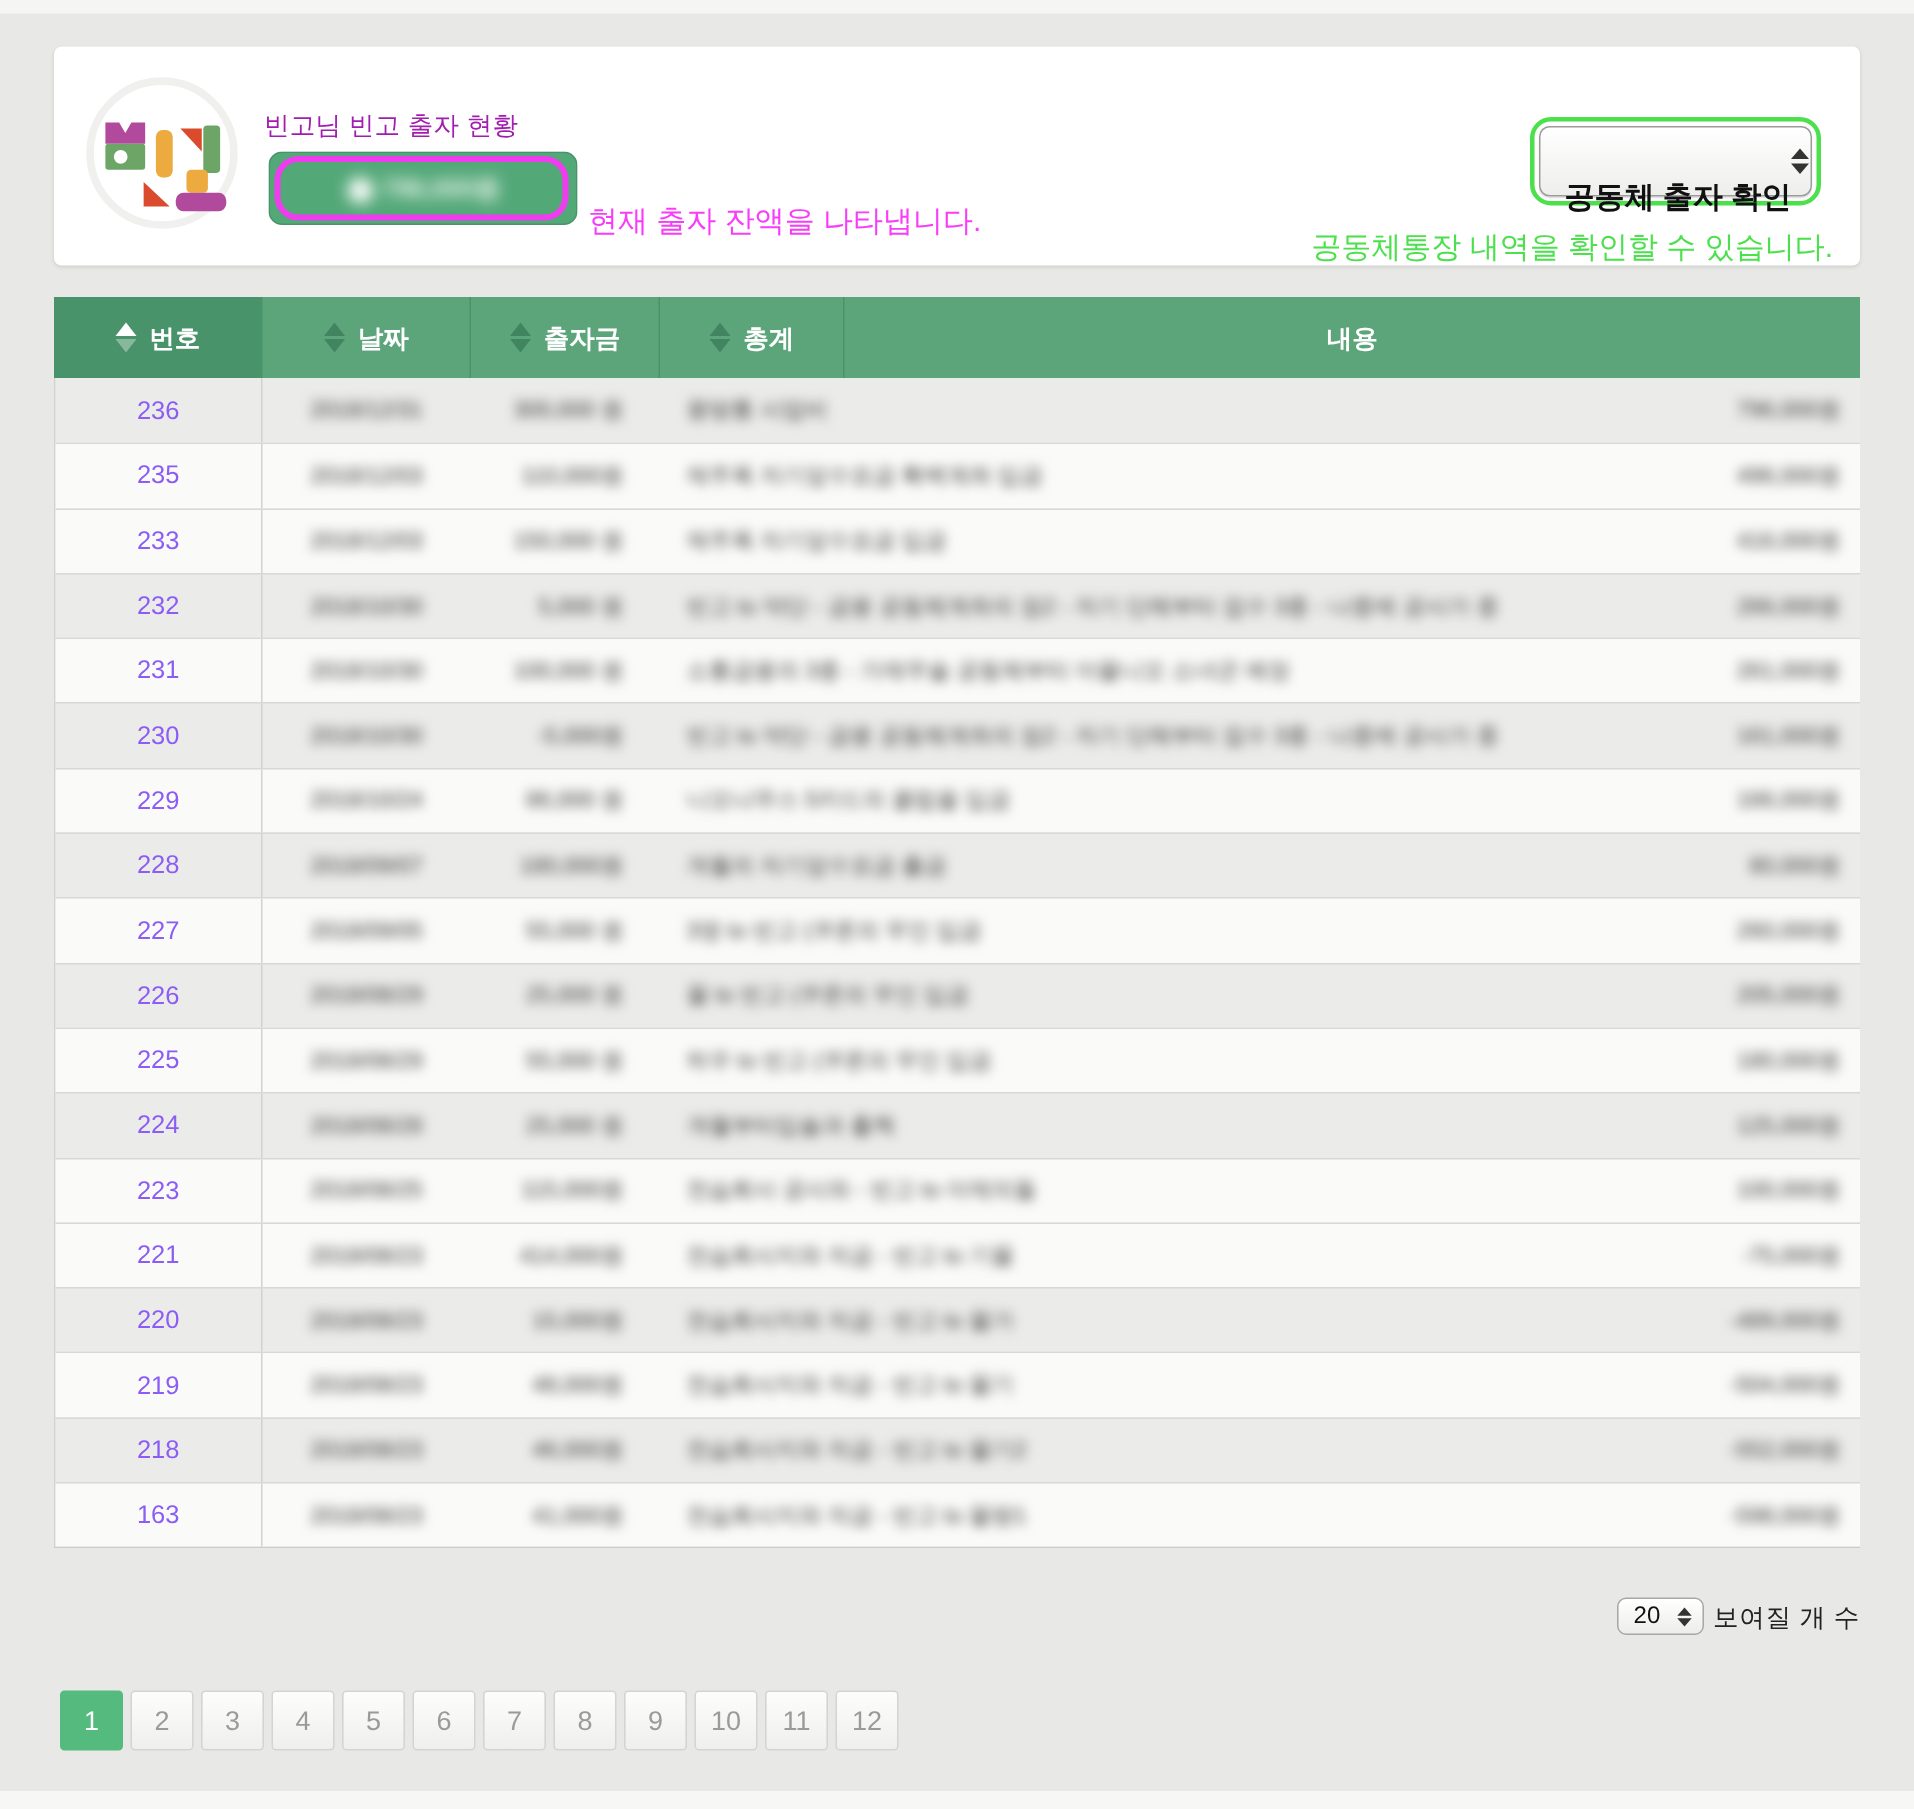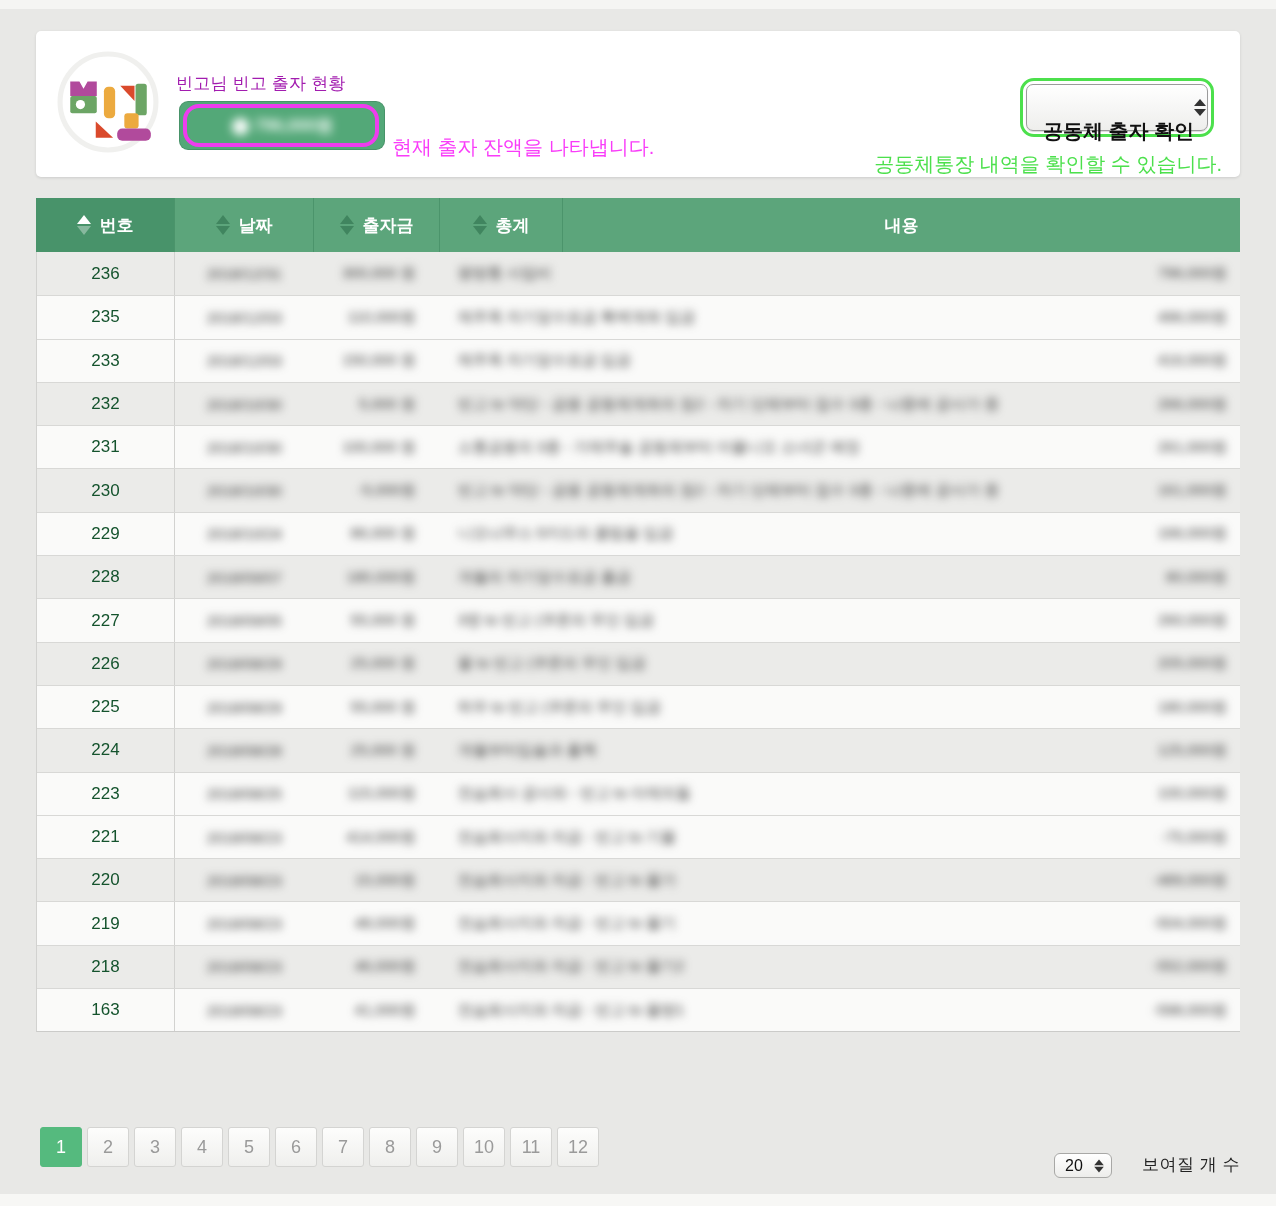--- a/index.html
+++ b/index.html
@@ -80,42 +80,42 @@
   .sort-ic .d { width:0;height:0;border-left:7px solid transparent;border-right:7px solid transparent;border-top:9px solid rgba(0,60,30,.30); }
   .th.sorted .sort-ic .u { border-bottom-color:#ffffff; }
   .th.sorted .sort-ic .d { border-top-color:rgba(255,255,255,.35); }
 
   .tbody { border-left:1px solid #d2d2d0; border-bottom:1px solid #cbcbc9; }
   .tr { display:flex; height:43.3px; border-top:1px solid #d8d8d6; }
   .tr:first-child { border-top:none; }
   .tr.even { background:#ebebe9; }
   .tr.odd  { background:#fafaf9; }
   .td { display:flex; align-items:center; overflow:hidden; }
-  .td-no { justify-content:center; font-size:17px; color:#14532d; border-right:1px solid #d2d2d0; }
+  .td-no { justify-content:center; font-size:17px; color:#8b5cf6; border-right:1px solid #d2d2d0; }
   .td-date { justify-content:center; }
   .td-amt { justify-content:flex-end; padding-right:24px; }
   .td-desc { justify-content:flex-start; padding-left:18px; }
   .td-total { justify-content:flex-end; padding-right:13px; }
   .blur {
     filter:blur(4px); font-size:15px; color:#3c3c3c; font-weight:500; white-space:nowrap;
   }
 
   
   .pager { position:absolute; left:40px; top:1127px; display:flex; gap:5px; }
   .page-btn {
     width:42px; height:40px; border-radius:3px;
     border:1px solid #d4d4d2;
     background:linear-gradient(#fdfdfc,#efefed);
     color:#9a9a9a; font-size:18px;
     display:flex; align-items:center; justify-content:center; cursor:pointer;
     font-family:"Liberation Sans","DejaVu Sans",sans-serif;
   }
   .page-btn.active { background:#55ba7e; border-color:#55ba7e; color:#fff; }
 
-  .size-ctl { position:absolute; top:1153px; right:36px; display:flex; align-items:flex-start; gap:30px; }
+  .size-ctl { position:absolute; top:1065px; right:36px; display:flex; align-items:flex-end; gap:6px; }
   .select-small {
     width:58px; height:25px;
     background:linear-gradient(#ffffff,#ededeb);
     border:1px solid #a8a8a6; border-radius:6px;
     display:flex; align-items:center; justify-content:space-between;
     padding:0 6px 0 10px; cursor:pointer;
   }
   .select-small .sel-label { font-size:16px; color:#111; }
   .select-small .spin-arrows { gap:2px; transform:scale(.8); }
   .size-label { font-size:17px; color:#222; letter-spacing:.5px; white-space:nowrap; }

